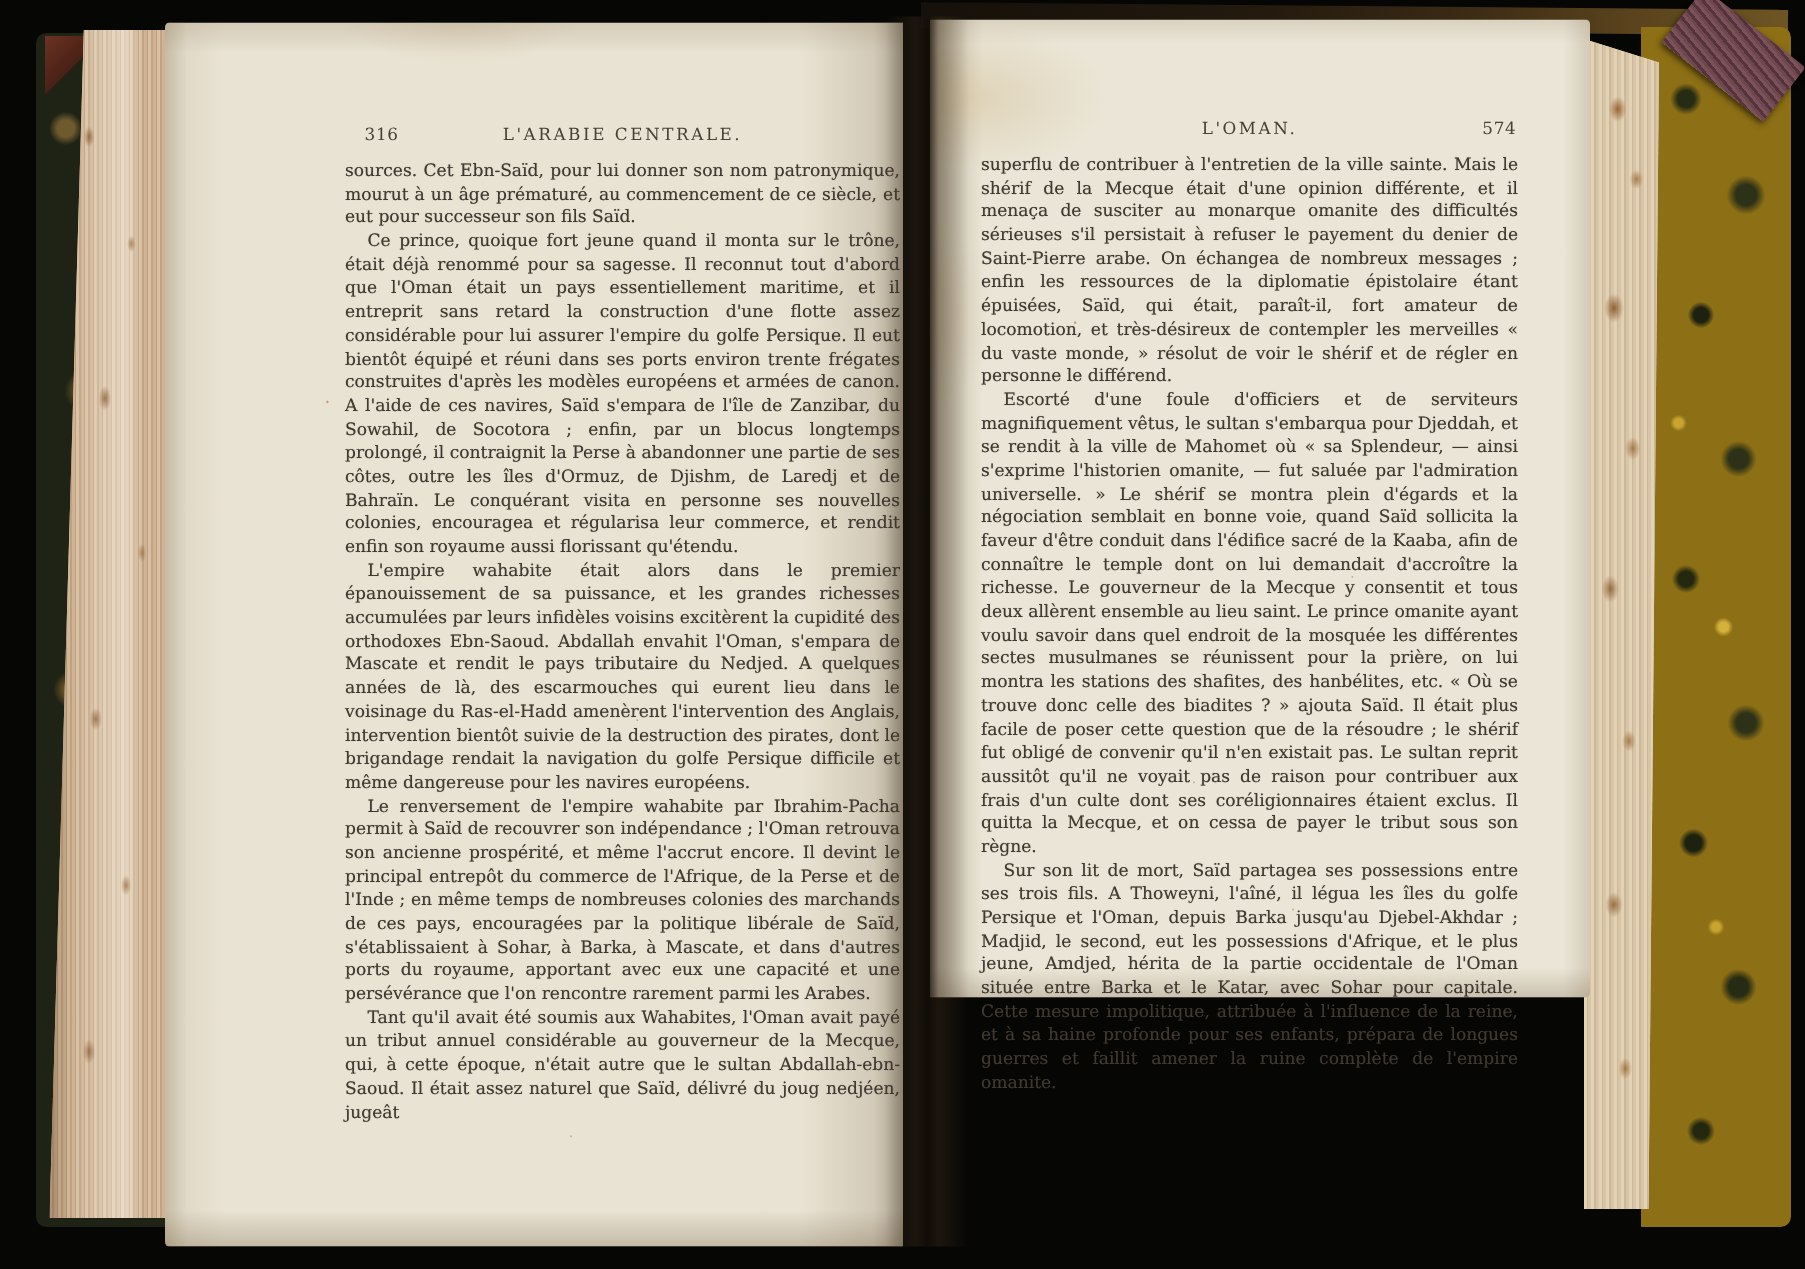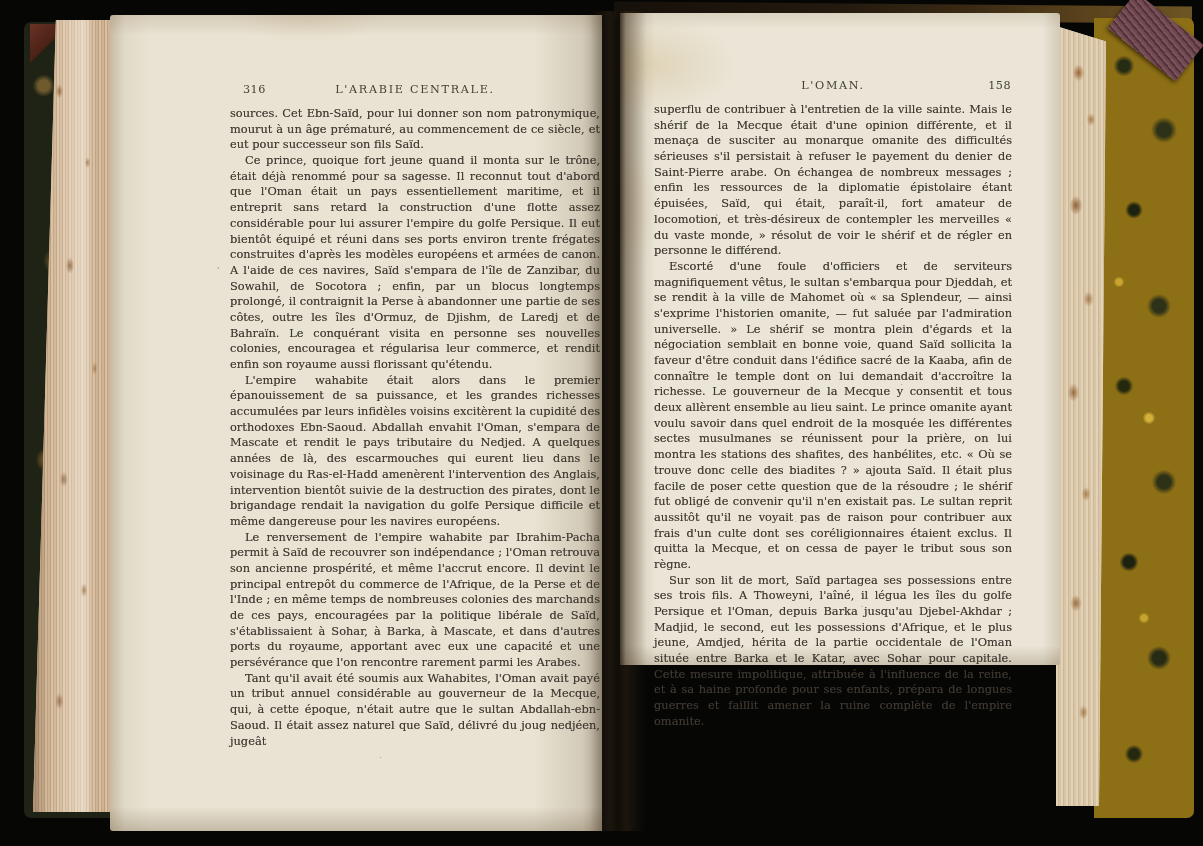--- a/index.html
+++ b/index.html
@@ -145,21 +145,21 @@
           <p class="indent">Tant qu'il avait été soumis aux Wahabites, l'Oman avait payé un tribut annuel considérable au gouverneur de la Mecque, qui, à cette époque, n'était autre que le sultan Abdallah-ebn-Saoud. Il était assez naturel que Saïd, délivré du joug nedjéen, jugeât</p>
         </div>
     </div>
   </div>
 
   <div class="page page-right">
     <div class="specks"></div>
     <div class="text-block tb-right">
       <div class="running-row">
         <span class="running-title">L'OMAN.</span>
-        <span class="pn-right">158</span>
+        <span class="pn-right">574</span>
       </div>
       <div class="page-body" lang="fr">
           <p class="">superflu de contribuer à l'entretien de la ville sainte. Mais le shérif de la Mecque était d'une opinion différente, et il menaça de susciter au monarque omanite des difficultés sérieuses s'il persistait à refuser le payement du denier de Saint-Pierre arabe. On échangea de nombreux messages ; enfin les ressources de la diplomatie épistolaire étant épuisées, Saïd, qui était, paraît-il, fort amateur de locomotion, et très-désireux de contempler les merveilles « du vaste monde, » résolut de voir le shérif et de régler en personne le différend.</p>
           <p class="indent">Escorté d'une foule d'officiers et de serviteurs magnifiquement vêtus, le sultan s'embarqua pour Djeddah, et se rendit à la ville de Mahomet où « sa Splendeur, — ainsi s'exprime l'historien omanite, — fut saluée par l'admiration universelle. » Le shérif se montra plein d'égards et la négociation semblait en bonne voie, quand Saïd sollicita la faveur d'être conduit dans l'édifice sacré de la Kaaba, afin de connaître le temple dont on lui demandait d'accroître la richesse. Le gouverneur de la Mecque y consentit et tous deux allèrent ensemble au lieu saint. Le prince omanite ayant voulu savoir dans quel endroit de la mosquée les différentes sectes musulmanes se réunissent pour la prière, on lui montra les stations des shafites, des hanbélites, etc. « Où se trouve donc celle des biadites ? » ajouta Saïd. Il était plus facile de poser cette question que de la résoudre ; le shérif fut obligé de convenir qu'il n'en existait pas. Le sultan reprit aussitôt qu'il ne voyait pas de raison pour contribuer aux frais d'un culte dont ses coréligionnaires étaient exclus. Il quitta la Mecque, et on cessa de payer le tribut sous son règne.</p>
           <p class="indent">Sur son lit de mort, Saïd partagea ses possessions entre ses trois fils. A Thoweyni, l'aîné, il légua les îles du golfe Persique et l'Oman, depuis Barka jusqu'au Djebel-Akhdar ; Madjid, le second, eut les possessions d'Afrique, et le plus jeune, Amdjed, hérita de la partie occidentale de l'Oman située entre Barka et le Katar, avec Sohar pour capitale. Cette mesure impolitique, attribuée à l'influence de la reine, et à sa haine profonde pour ses enfants, prépara de longues guerres et faillit amener la ruine complète de l'empire omanite.</p>
         </div>
     </div>
   </div>
 
   <div class="gutter"></div>

